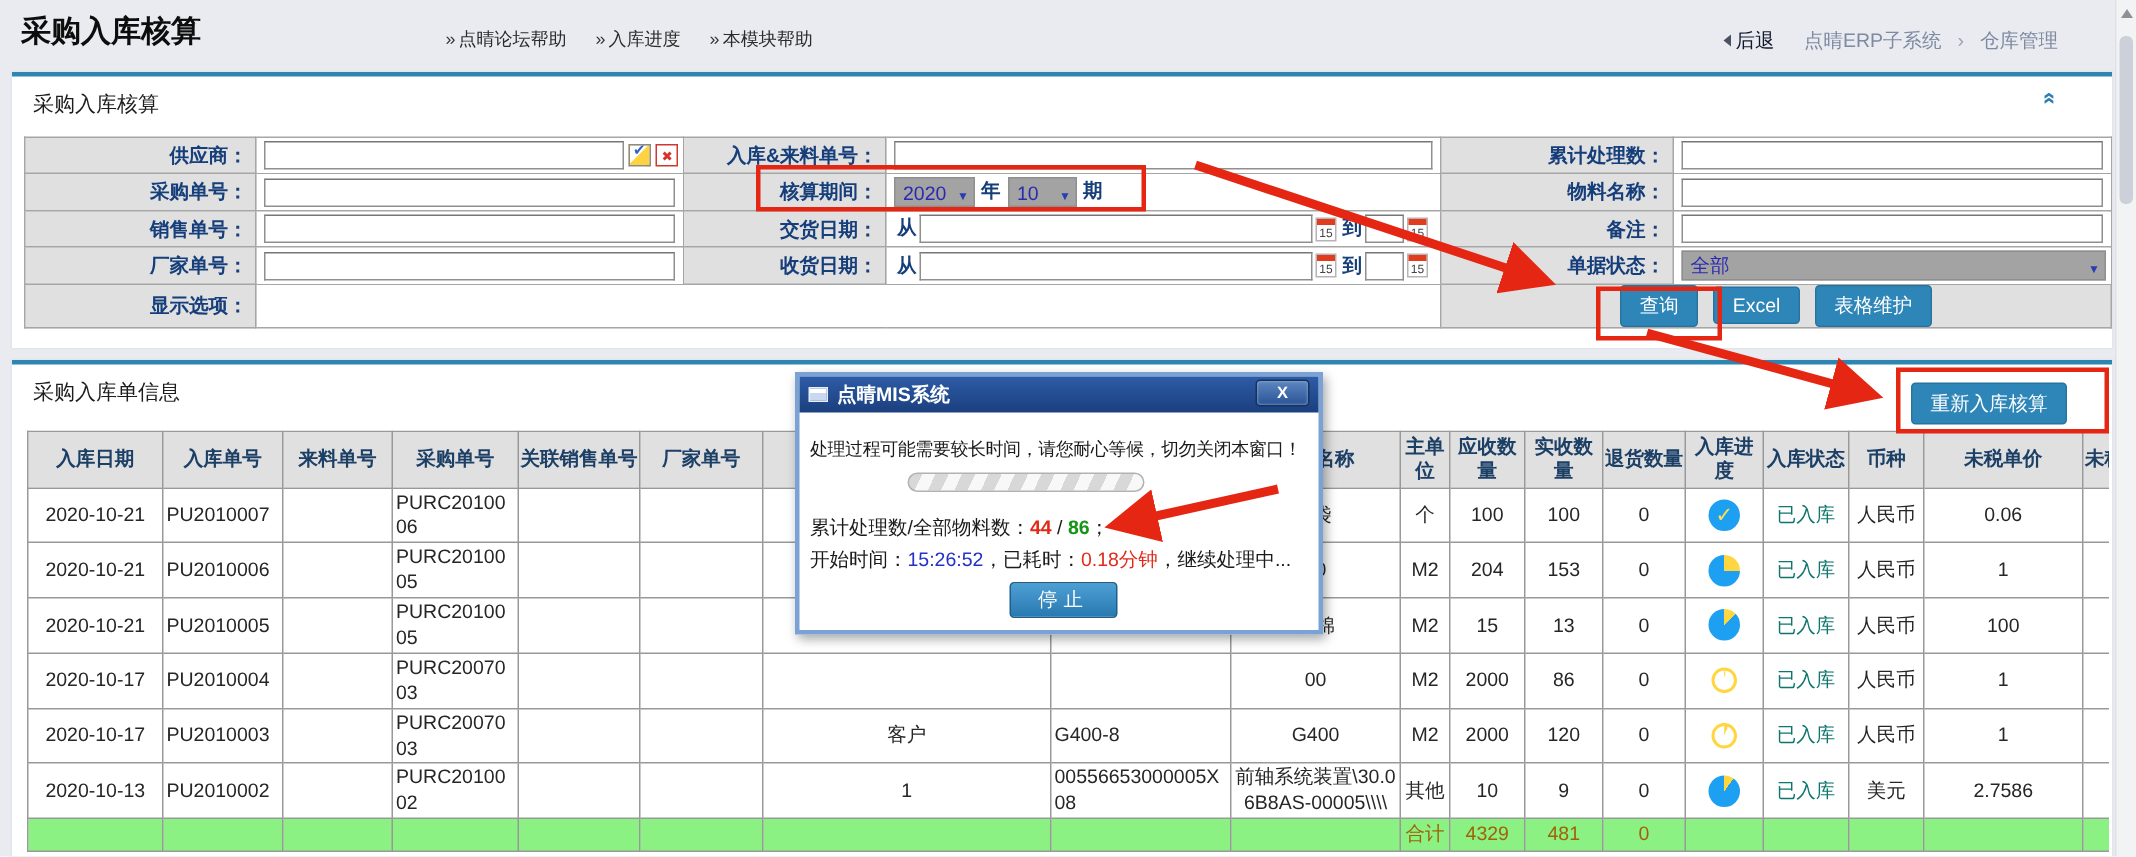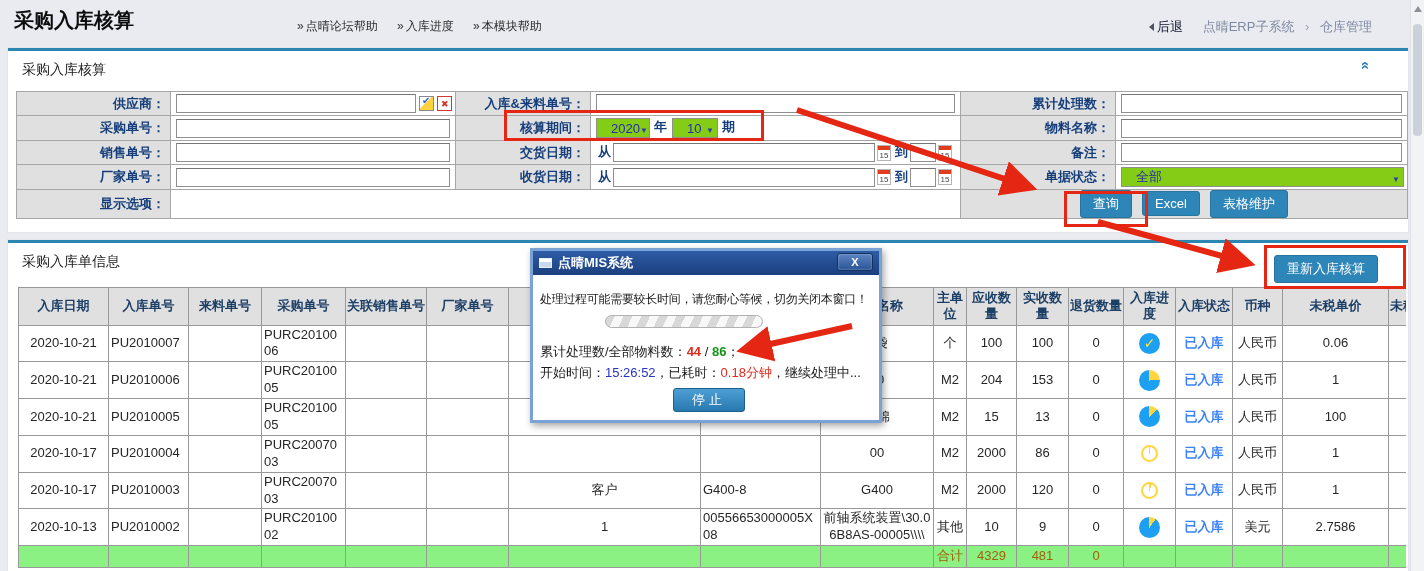--- a/index.html
+++ b/index.html
@@ -43,38 +43,38 @@
   .ico-pick { border:1px solid #8b8b8b; background:linear-gradient(135deg,#ffffff 45%,#ffd23f 45%); }
   .ico-pick::after { content:"✔"; position:absolute; left:2px; top:-2px; font-size:10px; color:#2b63c9; }
   .ico-clear { border:1px solid #cc3a2f; }
   .ico-clear::after { content:"✖"; position:absolute; left:3px; top:1px; font-size:9px; color:#d8352a; line-height:13px; }
   .ico-cal { display:inline-block; width:14px; height:16px; border:1px solid #b5b5b5; background:#fff;
     position:relative; vertical-align:middle; margin:0 2px; cursor:pointer; }
   .ico-cal::before { content:""; position:absolute; left:0; right:0; top:0; height:4px; background:#e23c1e; }
   .ico-cal::after { content:"15"; position:absolute; left:0; right:0; top:5px; font-size:8px;
     color:#444; text-align:center; line-height:9px; }
   .sel { display:inline-flex; justify-content:space-between; align-items:center; border:1px solid #8f8f8f;
-    background:#84cc16; height:20px; font-size:13px; color:#2a2ab0; padding:0 3px 0 14px;
+    background:#a3a3a3; height:20px; font-size:13px; color:#2a2ab0; padding:0 3px 0 5px;
     vertical-align:middle; cursor:pointer; }
   .sel .arr::after { content:"▼"; font-size:8px; color:#2a3db0; }
   .w-year { width:54px; } .w-month { width:46px; } .w-full { width:283px; }
   .unit-lbl { font-weight:700; color:#153e7a; margin:0 5px 0 4px; }
   .fromto { font-weight:700; color:#153e7a; margin:0 2px; }
   .btn { display:inline-block; background:#2e86b8; color:#fff; font-size:13px; padding:4px 12px;
     border-radius:3px; margin:0 5px; cursor:pointer; border:1px solid #27759f; }
   
   #recalc-button { position:absolute; right:30px; top:12px; margin:0; }
   .tbl-wrap { position:absolute; left:10px; top:44px; width:1388px; overflow:hidden; }
   .grid { border-collapse:collapse; table-layout:fixed; width:1425px; }
   .grid th { background:#e0e0e0; border:1px solid #999; color:#1c3f66; font-size:13px;
     font-weight:700; padding:2px 1px; height:34px; line-height:1.25; }
   .grid td { border:1px solid #999; font-size:13px; color:#262626; text-align:center;
     padding:1px 2px; height:22px; word-break:break-all; background:#fff; line-height:1.3; }
   .grid td.al { text-align:left; }
-  .grid td.status { color:#3b82f6;font-weight:bold; }
+  .grid td.status { color:#0f766e; }
   .grid tr.total td { background:#8bf183; color:#a16207; }
   .pie { width:21px; height:21px; border-radius:50%; margin:0 auto; text-align:center; }
   .pie .chk { color:#ffe14a; font-weight:700; font-size:14px; line-height:21px; }
   
   #modal { position:absolute; left:530px; top:248px; width:352px; height:175px; background:#fff;
     border:3px solid #7ba2d4; box-shadow:2px 3px 7px rgba(0,0,0,.35); z-index:50; }
   .modal-titlebar { height:24px; background:linear-gradient(#2d5ca6,#1b3f7e); display:flex;
     align-items:center; padding:0 6px; position:relative; }
   .modal-win-icon { width:13px; height:10px; background:linear-gradient(#ffffff 0 3px,#c9d8ee 3px);
     border:1px solid #e8eef8; margin-right:6px; }

